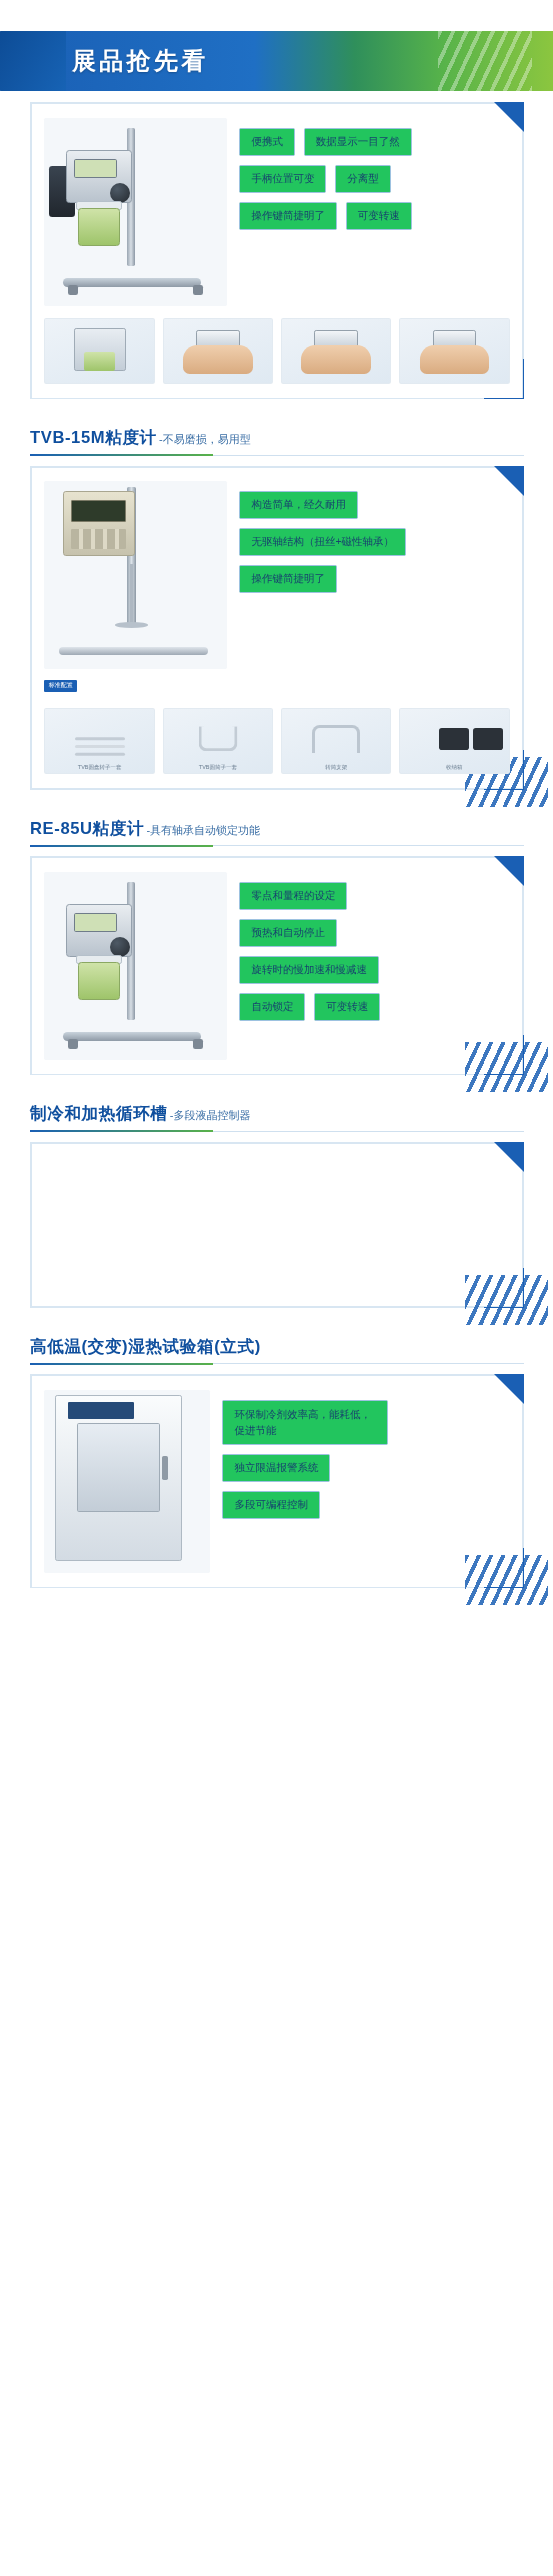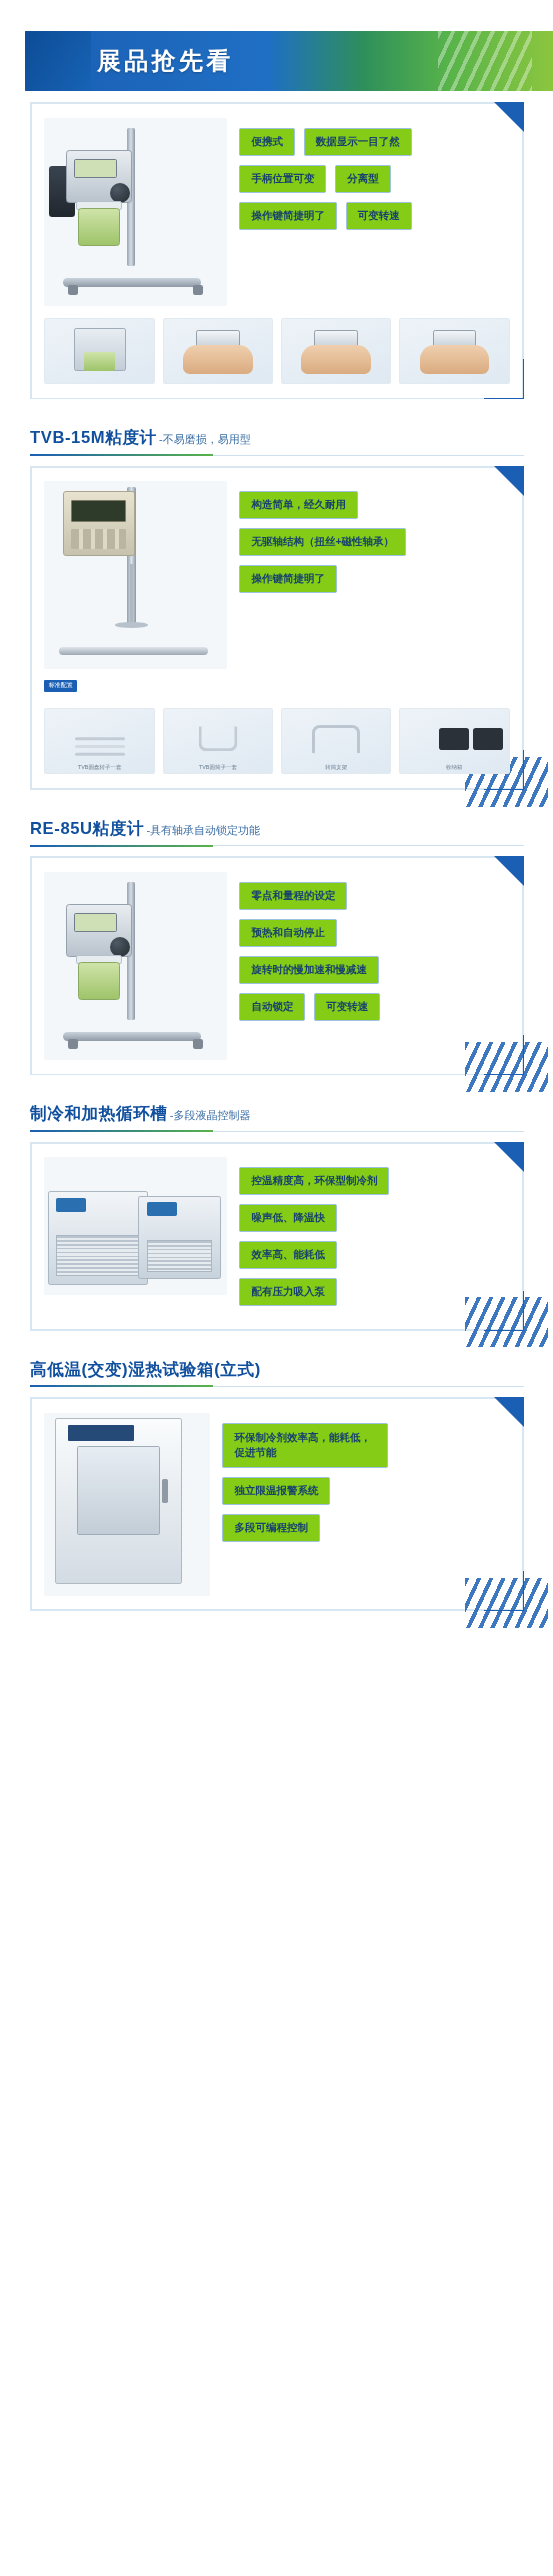--- a/index.html
+++ b/index.html
@@ -12,21 +12,20 @@
   }
   .page { width:554px; position:relative; padding-bottom:33px; }
 
   
   .banner {
     position:relative;
     height:83px;
     margin:19.4px 0 0 0;
     display:flex;
     align-items:center;
-    padding-left:25px;
   }
   .banner-bar {
     position:relative;
     height:60px;
     width:100%;
     display:flex;
     align-items:center;
     background:linear-gradient(90deg,#1a5fb4 0%, #1f6fc4 46%, #2f8f5b 64%, #57b34a 80%, #8cc63f 100%);
     border-radius:1.1px;
     overflow:hidden;
@@ -117,27 +116,26 @@
     position:relative;
     flex:0 0 auto;
     background:#f4f7fa;
     border-radius:1.7px;
     overflow:hidden;
   }
   .feat-col { flex:1 1 auto; padding-top:10px; }
   .feat-row { display:flex; flex-wrap:wrap; gap:7.7px 8.9px; margin-bottom:8.9px; }
   .chip {
     border:0.6px solid #9dc2e0;
-    background:#84cc16;
+    background:#22c55e;
     color:#17426e;
     font-size:10.5px;
     padding:6px 11px;
     border-radius:1.7px;
     white-space:nowrap;
-    font-weight:bold;
   }
 
   
   .thumbs { display:flex; gap:7.7px; margin-top:12px; }
   .thumb {
     flex:1 1 0;
     height:66px;
     background:linear-gradient(160deg,#eef3f8,#dfe9f2);
     border:0.6px solid #e2eaf1;
     border-radius:1.7px;
@@ -401,45 +399,20 @@
       <span class="sec-title">制冷和加热循环槽</span><span class="sec-sub">-多段液晶控制器</span>
     </div>
     <div class="card" style="min-height:166px">
       <div class="card-edge-t"></div>
       <div class="card-edge-b"></div>
       <div class="card-edge-l"></div>
       <div class="card-edge-r"></div>
       <div class="corner-tri"></div>
       <div class="stripes"></div>
 
-      <div class="card-body">
-        <div class="photo bath">
-          <div class="bath-a"></div>
-          <div class="bath-b"></div>
-          <div class="bath-panel" style="left:12px; bottom:83px"></div>
-          <div class="bath-panel" style="left:103px; bottom:79px"></div>
-          <div class="grille" style="left:12px; bottom:19px; width:83px; height:41px;"></div>
-          <div class="grille" style="left:103px; bottom:23px; width:65px; height:32px;"></div>
-        </div>
-
-        <div class="feat-col">
-          <div class="feat-row">
-              <span class="chip">控温精度高，环保型制冷剂</span>
-            </div>
-          <div class="feat-row">
-              <span class="chip">噪声低、降温快</span>
-            </div>
-          <div class="feat-row">
-              <span class="chip">效率高、能耗低</span>
-            </div>
-          <div class="feat-row">
-              <span class="chip">配有压力吸入泵</span>
-            </div>
-        </div>
-      </div>
     </div>
   </div>
 
   <div class="section">
     <div class="sec-head">
       <span class="sec-title">高低温(交变)湿热试验箱(立式)</span><span class="sec-sub"></span>
     </div>
     <div class="card" style="min-height:183px">
       <div class="card-edge-t"></div>
       <div class="card-edge-b"></div>

